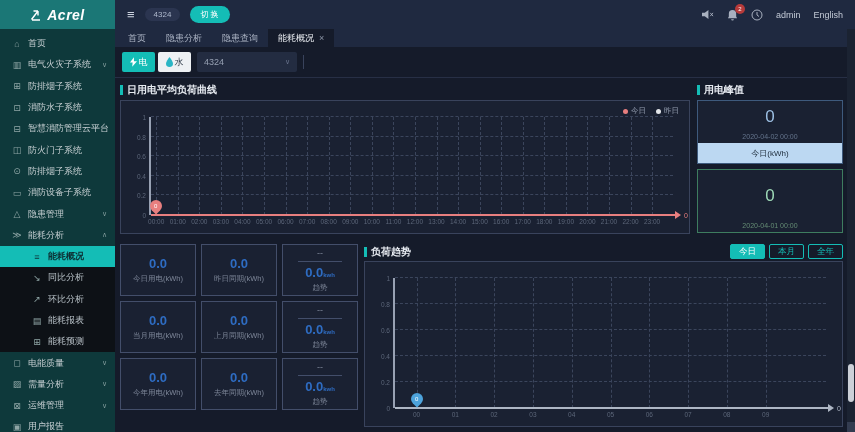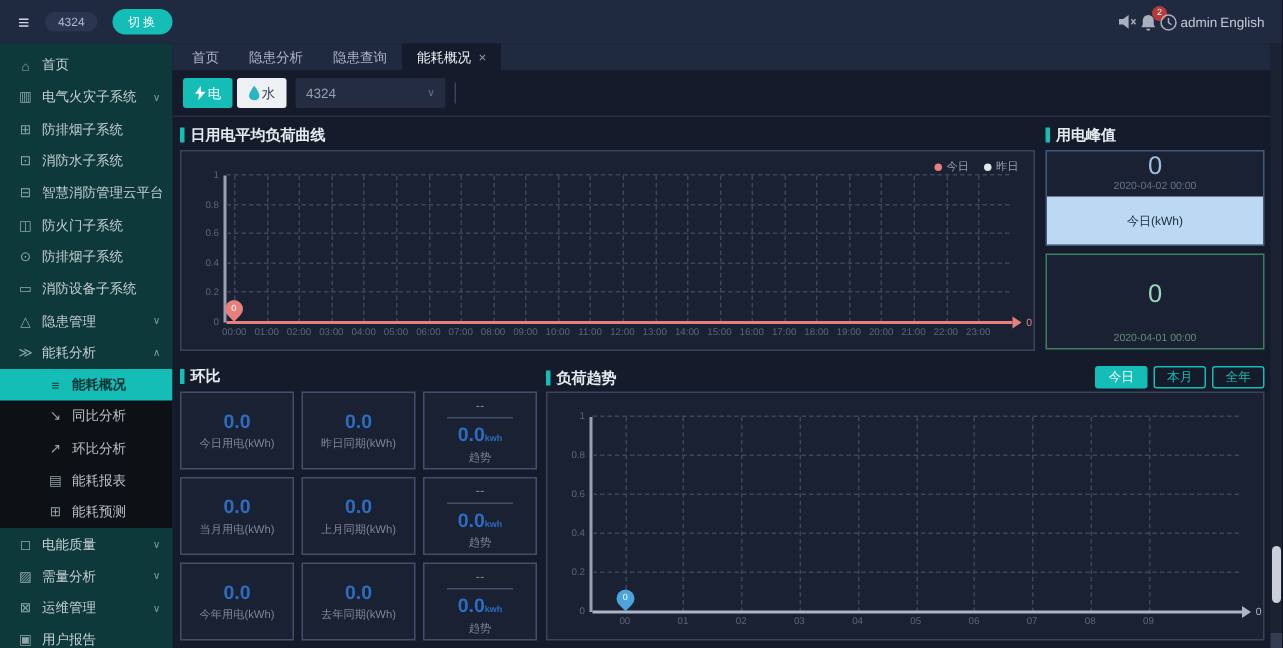--- a/index.html
+++ b/index.html
@@ -7,21 +7,21 @@
   .app{position:relative;width:855px;height:432px;overflow:hidden;background:#151b2a;}
 
   
   .hdr{display:flex;height:29px;background:#1f2940;}
   .logo{width:115px;height:29px;background:#1b7776;color:#fff;display:flex;align-items:center;justify-content:center;gap:4px;font-size:14px;font-weight:bold;font-style:italic;letter-spacing:.5px;flex-shrink:0;}
   .hmain{flex:1;display:flex;align-items:center;gap:10px;padding:0 12px;min-width:0;}
   .ham{color:#cdd4e0;font-size:13px;cursor:pointer;}
   .app-title{color:#f0f3f7;font-size:12px;font-weight:bold;letter-spacing:1px;}
   .badge{background:#2b3550;color:#aeb8cc;font-size:8px;padding:2px 9px;border-radius:8px;}
   .switch{background:#14bdb6;color:#fff;font-size:8px;padding:3px 10px;border-radius:9px;border:none;letter-spacing:2px;cursor:pointer;}
-  .hright{margin-left:auto;display:flex;align-items:center;gap:2px;color:#c3cad6;font-size:9px;text-align:right;}
+  .hright{margin-left:auto;display:flex;align-items:center;gap:13px;color:#c3cad6;font-size:9px;text-align:right;}
   .hicon{position:relative;display:flex;align-items:center;cursor:pointer;}
   .nbadge{position:absolute;top:-5px;right:-7px;background:#b63a3a;color:#fff;font-size:6px;min-width:10px;height:10px;border-radius:5px;display:flex;align-items:center;justify-content:center;font-style:normal;}
 
   
   .shell{display:flex;height:403px;}
 
   
   .sbar{width:115px;flex-shrink:0;background:#0e393b;overflow:hidden;padding-top:4px;}
   .sitem{height:21.3px;display:flex;align-items:center;gap:6px;padding:0 8px 0 12px;color:#c6cfd2;font-size:9px;cursor:pointer;white-space:nowrap;}
   .sicon{width:10px;text-align:center;font-size:9px;color:#8fa6a6;font-style:normal;flex-shrink:0;}
@@ -71,21 +71,21 @@
   .pin{position:absolute;width:12px;height:12px;border-radius:50% 50% 50% 0;transform:rotate(-45deg);bottom:3px;z-index:3;display:flex;align-items:center;justify-content:center;}
   .pin>span{transform:rotate(45deg);font-size:6px;color:#fff;}
   .legend{position:absolute;top:5px;right:10px;display:flex;gap:10px;align-items:center;z-index:2;}
   .litem{display:flex;align-items:center;gap:3px;font-size:7.5px;color:#97a0b2;}
   .ldot{width:5px;height:5px;border-radius:50%;}
 
   
   .pcard{border:1px solid;background:#1a2132;height:64px;display:flex;flex-direction:column;margin-bottom:5px;}
   .pvalue{flex:1;display:flex;align-items:center;justify-content:center;font-size:17px;}
   .pdate{text-align:center;font-size:7px;margin-bottom:3px;}
-  .pfooter{height:32px;display:flex;align-items:center;justify-content:center;font-size:8px;color:#1c2b3a;text-align:center;}
+  .pfooter{height:20px;display:flex;align-items:center;justify-content:center;font-size:8px;color:#1c2b3a;text-align:center;}
 
   
   .row2{flex:1;display:flex;gap:6px;min-height:0;}
   .col-ring{width:238px;flex-shrink:0;}
   .col-trend{flex:1;min-width:0;}
   .ring-grid{display:grid;grid-template-columns:repeat(3,1fr);grid-template-rows:repeat(3,1fr);gap:5px;height:166px;}
   .rcard{border:1px solid #434e6a;background:#1a2132;display:flex;flex-direction:column;align-items:center;justify-content:center;gap:3px;padding:2px;}
   .rvalue{color:#2e6cc2;font-size:13px;font-weight:bold;}
   .rlabel{color:#7d8698;font-size:7.5px;white-space:nowrap;}
   .rtop{color:#7d8698;font-size:9px;}
@@ -101,20 +101,26 @@
   .vscroll{width:8px;flex-shrink:0;background:#1b2332;position:relative;}
   .vthumb{position:absolute;left:1px;width:6px;height:38px;top:335px;background:#ccd0d8;border-radius:3px;}
   .vcorner{position:absolute;left:0;bottom:0;width:8px;height:10px;background:#333c50;}
 </style>
 </head>
 <body>
 
 <div class="app">
 
   <div class="hdr">
+    <div class="logo">
+      <svg width="13" height="12" viewBox="0 0 13 12">
+          <path d="M1.5 10.5 L8 2 M8 2 H3.5 M8 2 V6.5 M2 11 H10" stroke="#fff" stroke-width="1.4" fill="none"></path>
+        </svg>
+      <span>Acrel</span>
+    </div>
     <div class="hmain">
       <span class="ham">≡</span>
       <span class="badge">4324</span>
       <button class="switch">切换</button>
       <div class="hright">
         <span class="hicon">
           <svg width="13" height="11" viewBox="0 0 14 12">
               <path d="M1 4 h3 l4 -3 v10 l-4 -3 H1 Z" fill="#a8b0bf"></path>
               <path d="M10 4.2 l3 3.6 M13 4.2 l-3 3.6" stroke="#a8b0bf" stroke-width="1" fill="none"></path>
             </svg>
@@ -362,23 +368,20 @@
             </div>
             <div class="pcard" style="border-color: rgb(62, 125, 95);">
               <div class="pvalue" style="color: rgb(157, 216, 182);">0</div>
               <div class="pdate" style="color: rgb(100, 140, 116);">2020-04-01 00:00</div>
             </div>
           </div>
         </div>
 
         <div class="row2">
           <div class="col-ring">
-            <div class="sec-title">
-                <span>环比</span>
-              </div>
             <div class="ring-grid">
               <div class="rcard">
                   <div class="rvalue">0.0</div>
                   <div class="rlabel">今日用电(kWh)</div>
                 </div>
               <div class="rcard">
                   <div class="rvalue">0.0</div>
                   <div class="rlabel">昨日同期(kWh)</div>
                 </div>
               <div class="rcard">

